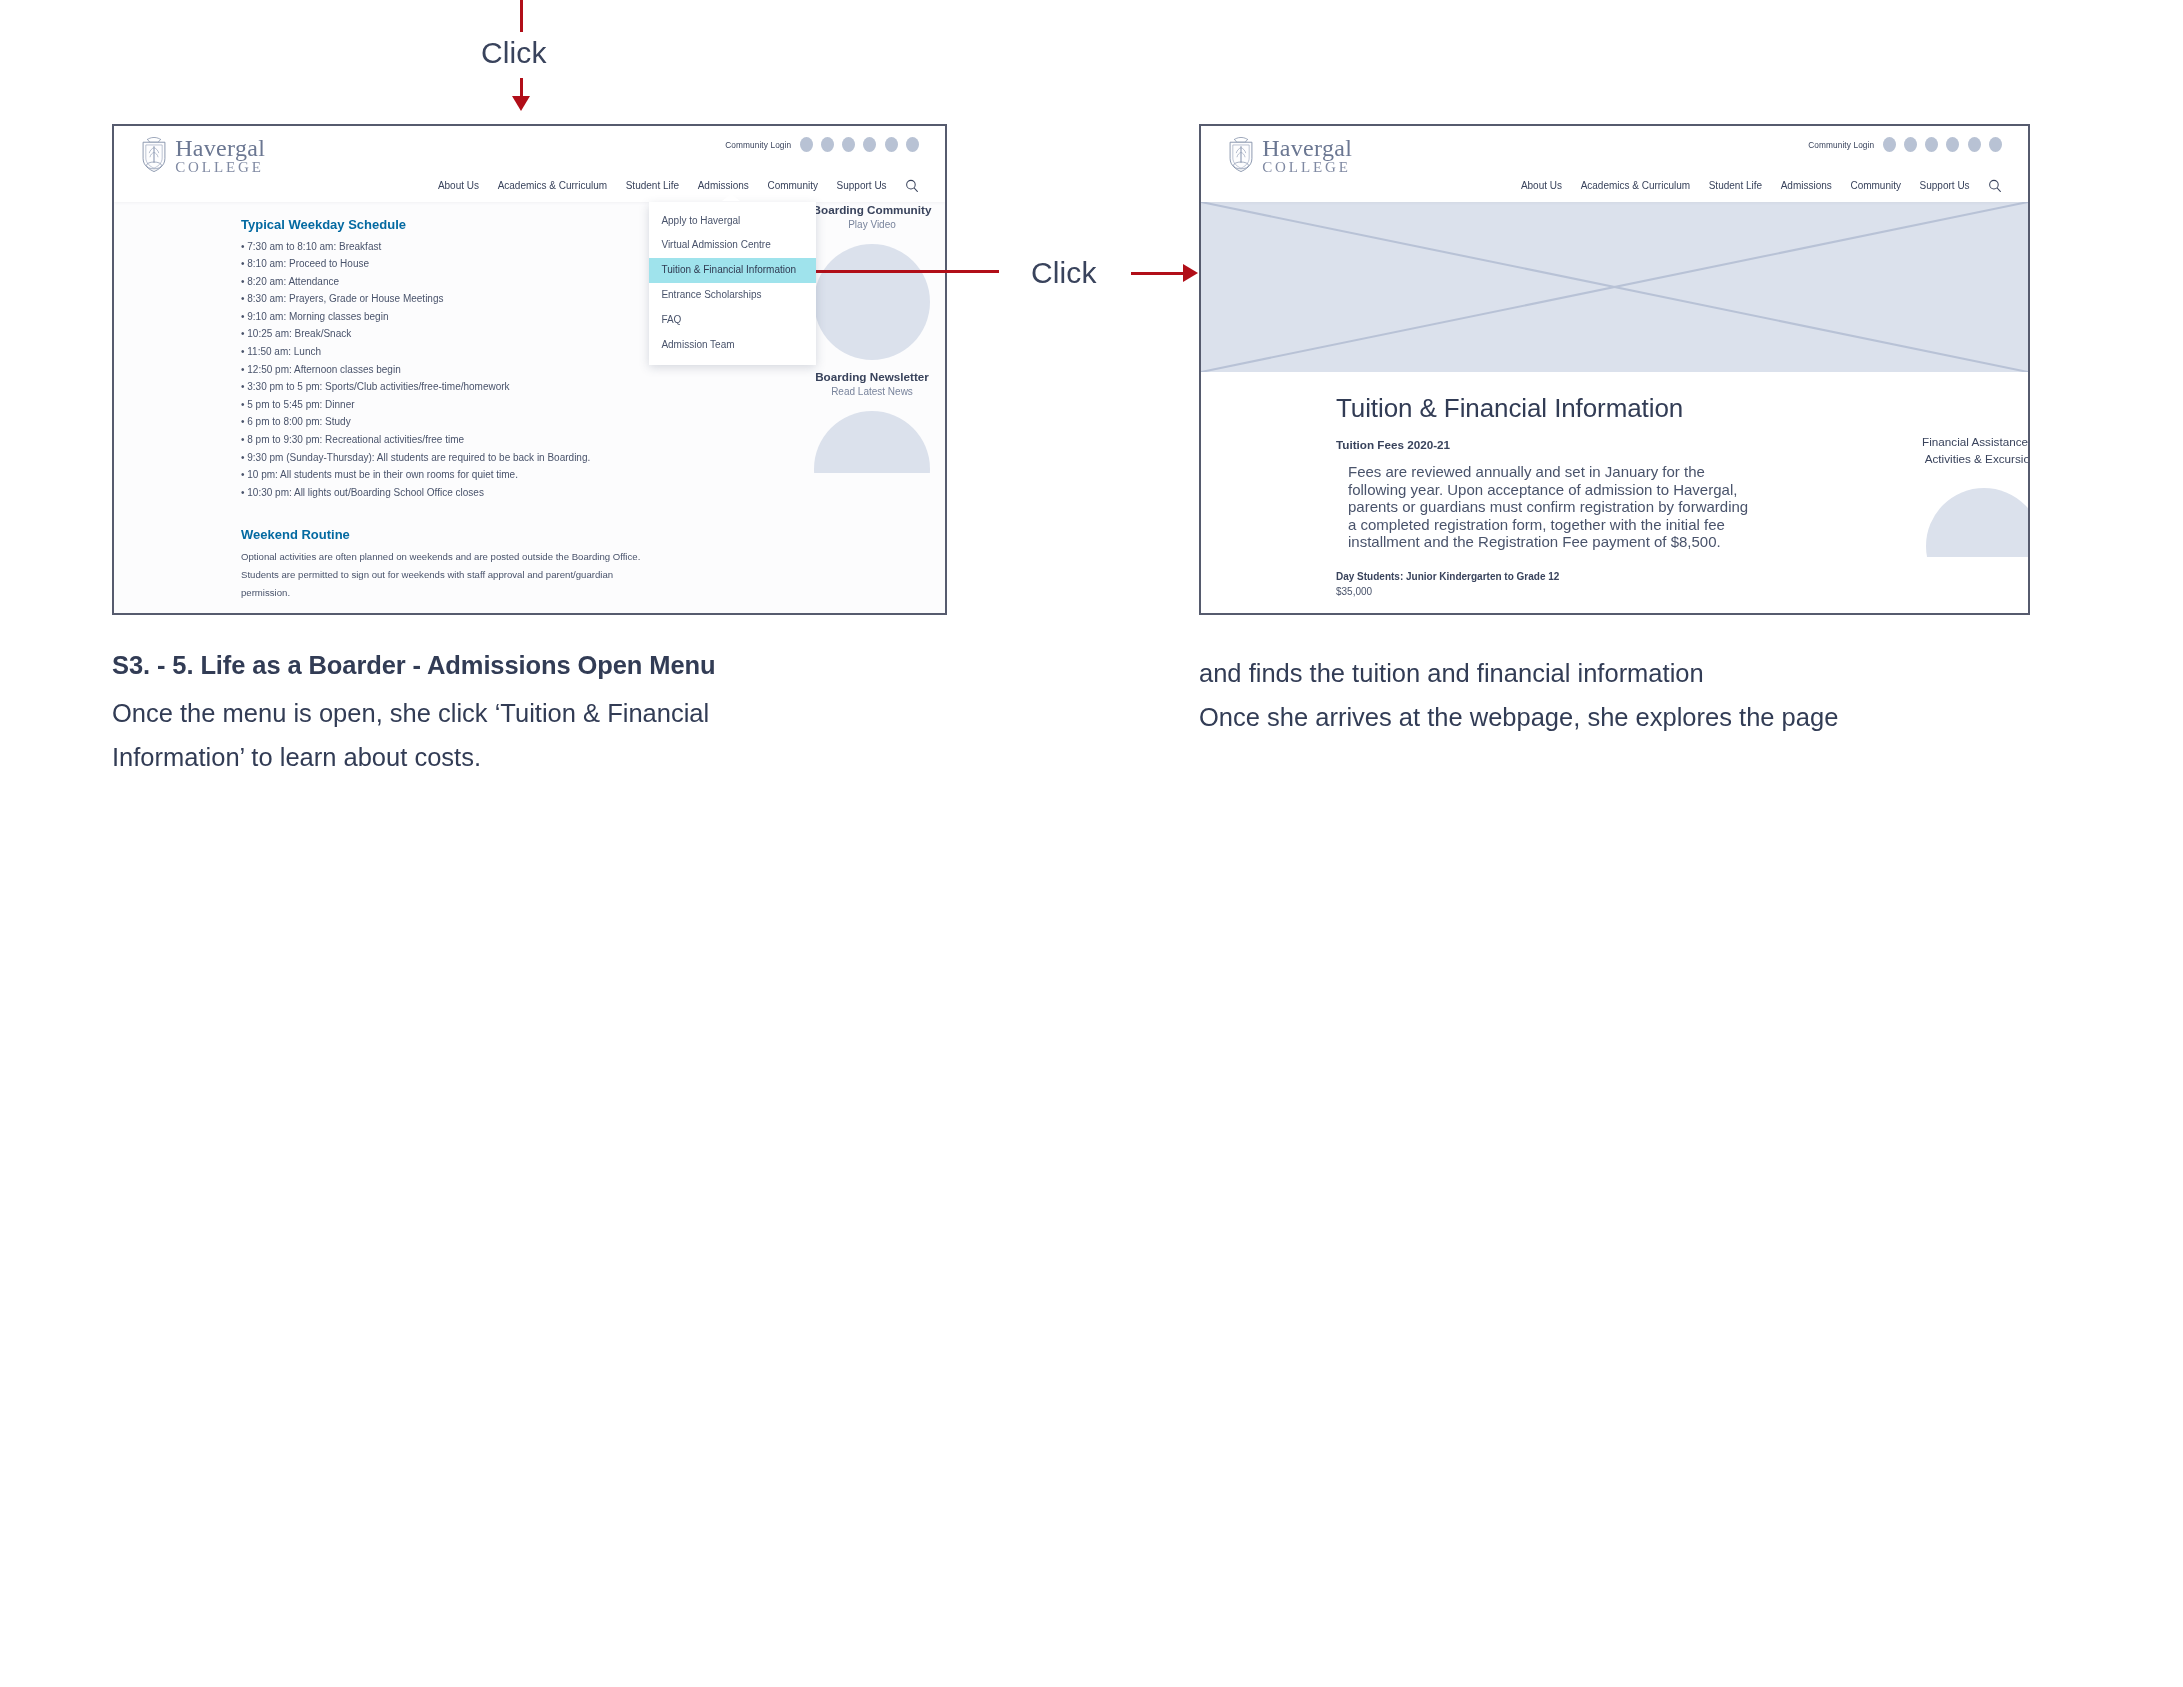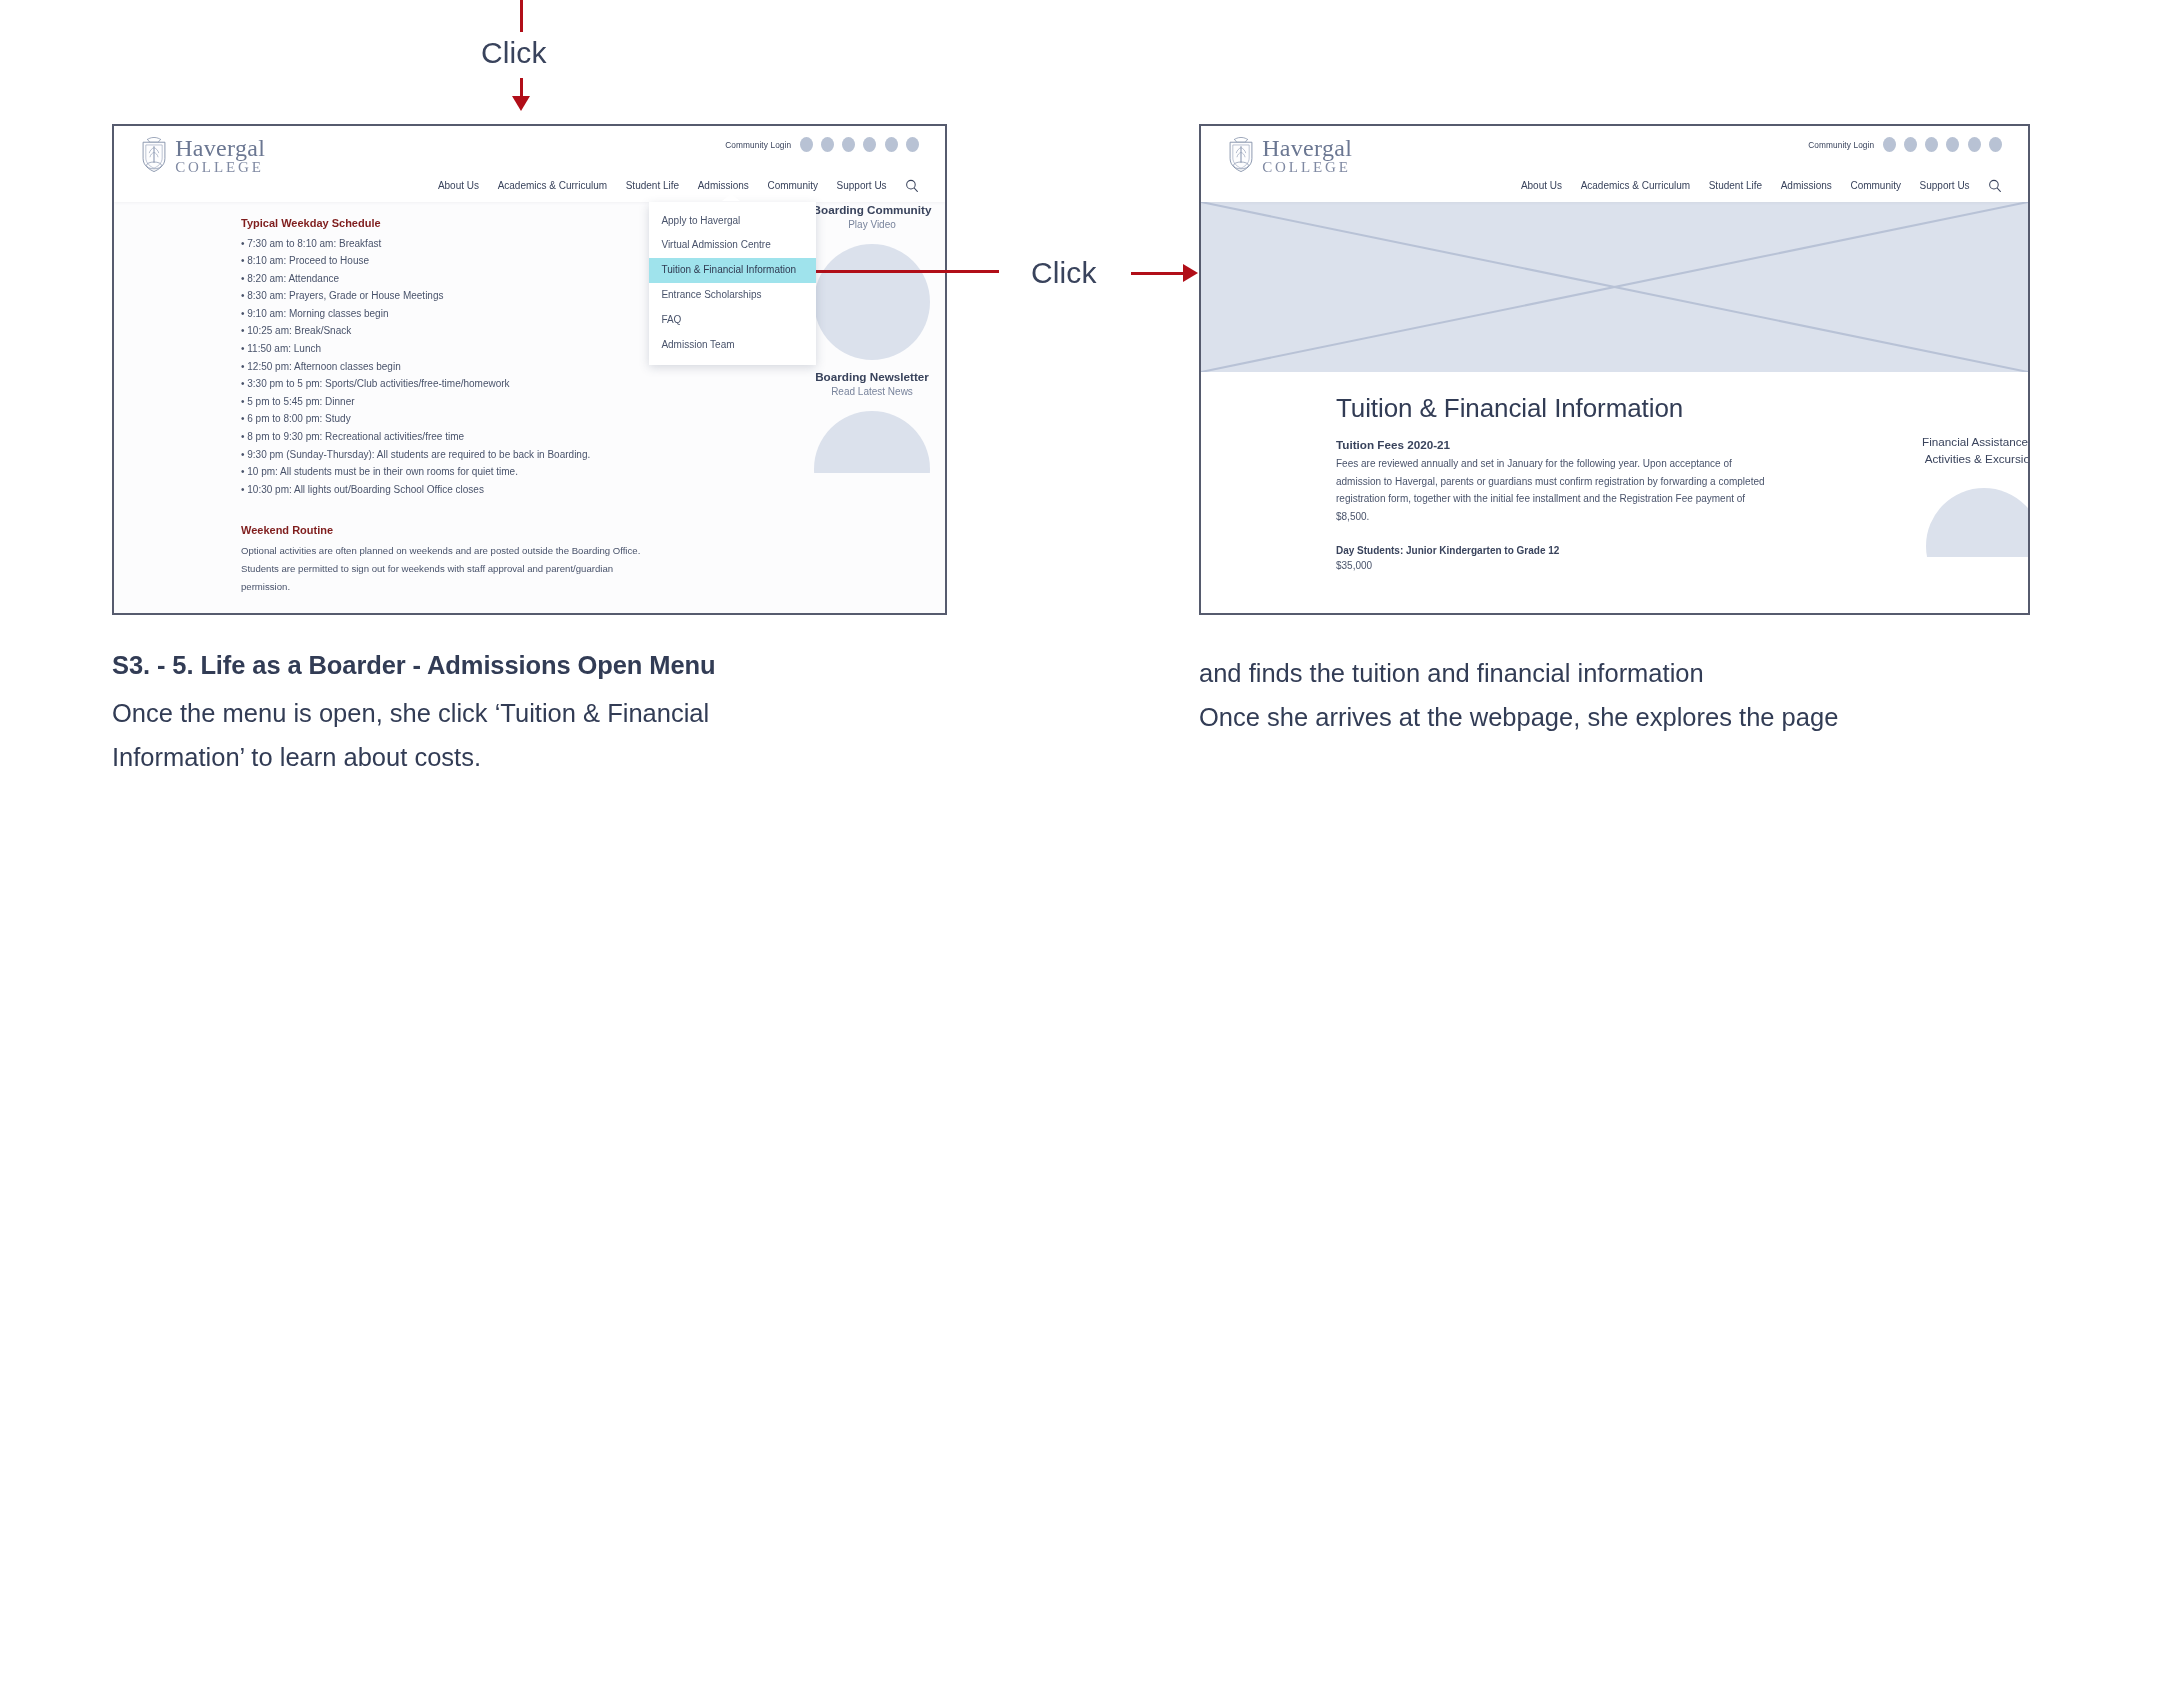--- a/index.html
+++ b/index.html
@@ -126,23 +126,23 @@
     position: relative;
     height: 412px;
     background: #fcfcfd;
   }
   .p1-content {
     position: absolute;
     left: 127px; top: 15px;
     width: 441px;
   }
   .sec-title {
-    font-size: 11px;
+    font-size: 13px;
     font-weight: bold;
-    color: #7f1d1d;
+    color: #0369a1;
     margin: 0 0 5.5px 0;
   }
   .sched-list { list-style: none; margin: 0; padding: 0; }
   .sched-list li {
     font-size: 10px;
     color: #49536b;
     line-height: 17.6px;
     white-space: nowrap;
   }
   .sched-list li::before { content: "• "; }
@@ -240,24 +240,24 @@
     left: 135px; top: 66px;
     width: 434px;
   }
   .p2-h3 {
     font-size: 11.7px;
     font-weight: bold;
     color: #39435c;
     margin: 0 0 4.1px 0;
   }
   .p2-p {
-    font-size: 10px;
+    font-size: 15px;
     color: #49536b;
     line-height: 17.6px;
-    margin: 0;
+    margin: 12px;
   }
   .p2-strong {
     font-size: 10px;
     font-weight: bold;
     color: #39435c;
     margin: 18px 0 0 0;
     line-height: 15px;
   }
   .p2-amount {
     font-size: 10px;

